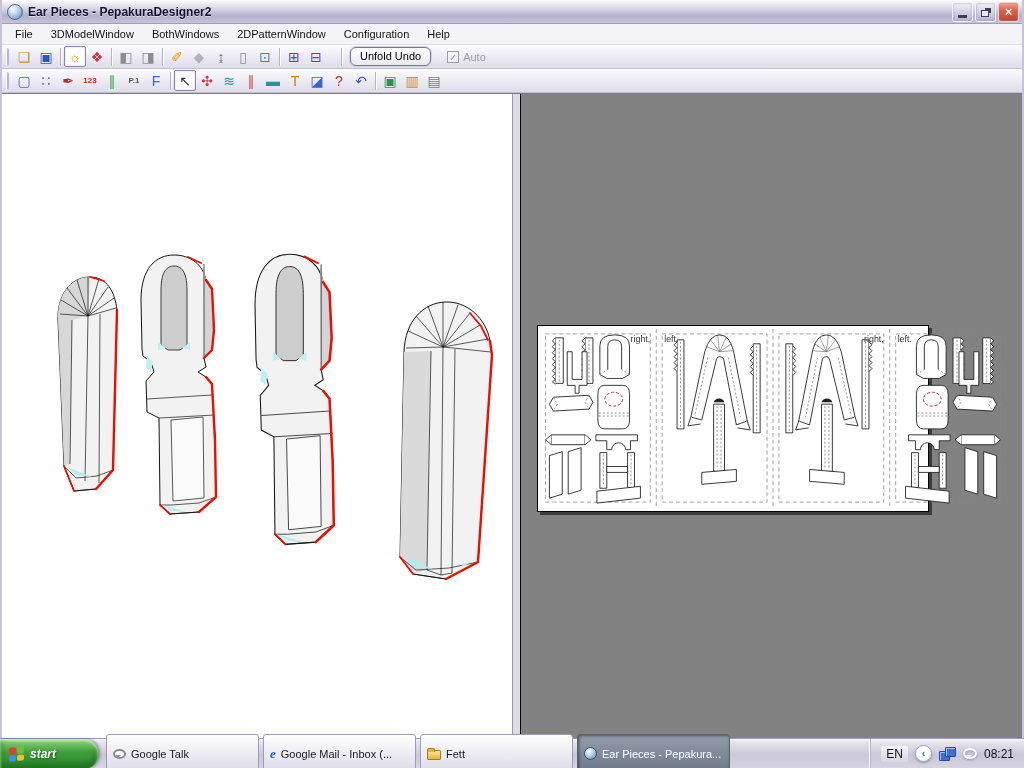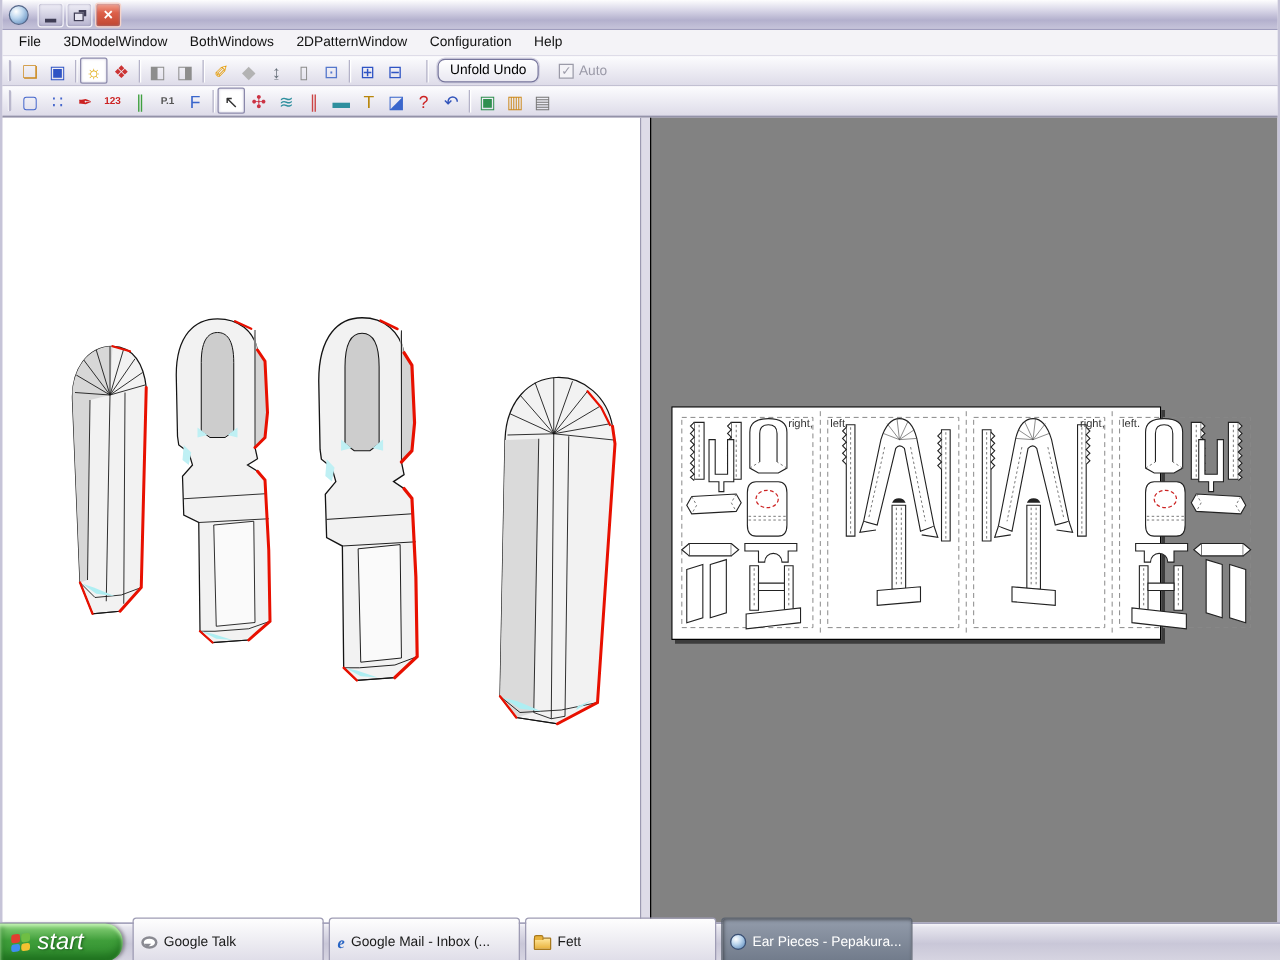--- a/index.html
+++ b/index.html
@@ -77,21 +77,21 @@
     background:linear-gradient(#f0eff5,#d9d7e3); border-top:1px solid #ffffff; color:#000; }
   .sb-left { flex:1; display:flex; align-items:center; padding-left:5px; }
   .sb-right { width:420px; display:flex; align-items:center; justify-content:flex-end;
     padding-right:28px; border-left:1px solid #b4b2c8; box-shadow:-1px 0 0 #fff; }
   
   .taskbar { position:absolute; left:0; bottom:0; width:1024px; height:30px;
     background:linear-gradient(#f7f6fa 0%,#e6e5ee 10%,#c9c7d8 55%,#d6d4e1 100%);
     border-top:1px solid #9c9ab4; display:flex; align-items:center; }
   .start-btn { height:30px; width:98px; flex:0 0 98px; border-radius:0 14px 14px 0;
     background:linear-gradient(#8fd57f,#3f9e3a 45%,#2e8a2d);
-    color:#fff; font-style:italic; font-weight:normal; font-size:19px;
+    color:#fff; font-style:italic; font-weight:bold; font-size:12px;
     display:flex; align-items:center; gap:6px; padding-left:9px;
     text-shadow:1px 1px 2px #1c5c1c;
     box-shadow:inset 0 2px 3px #c2f2b2, inset 0 -5px 7px #1e701e, 2px 0 3px rgba(0,0,0,.35); }
   .flag { width:15px; height:14px; display:grid; grid-template-columns:1fr 1fr;
     grid-template-rows:1fr 1fr; gap:1px; transform:skewY(-6deg); }
   .flag span { border-radius:2px; }
   .flag .f1{background:#e33e30;} .flag .f2{background:#6fbe44;}
   .flag .f3{background:#3f8ff0;} .flag .f4{background:#f3c231;}
   .tasks { display:flex; align-items:center; height:100%; padding-left:8px; }
   .task { height:39px; width:153px; margin-right:4px; border-radius:3px;
@@ -135,20 +135,21 @@
   .clock { font-size:12px; color:#111; padding-right:4px; }
 </style>
 </head>
 <body>
 
 <div id="screen">
   <div class="window">
 
     <div class="titlebar">
       <span class="app-icon"></span>
+      <span class="title-text">Ear Pieces - PepakuraDesigner2</span>
       <span class="wbtn">
           <span class="glyph-min"></span>
         </span>
       <span class="wbtn">
           <span class="glyph-restore"></span>
         </span>
       <span class="wbtn close">
           <span>×</span>
         </span>
     </div>
@@ -422,14 +423,21 @@
         </div>
         <div class="task">
           <span class="ticon folder-icon"></span>
           <span>Fett</span>
         </div>
         <div class="task active">
           <span class="ticon pepakura-icon"></span>
           <span>Ear Pieces - Pepakura...</span>
         </div>
       </div>
+    <div class="tray">
+      <span class="lang">EN</span>
+      <span class="chevron-circle">‹</span>
+      <span class="network-icon"></span>
+      <span class="tray-bubble"></span>
+      <span class="clock">08:21</span>
+    </div>
   </div>
 </div>
 
 </body></html>

